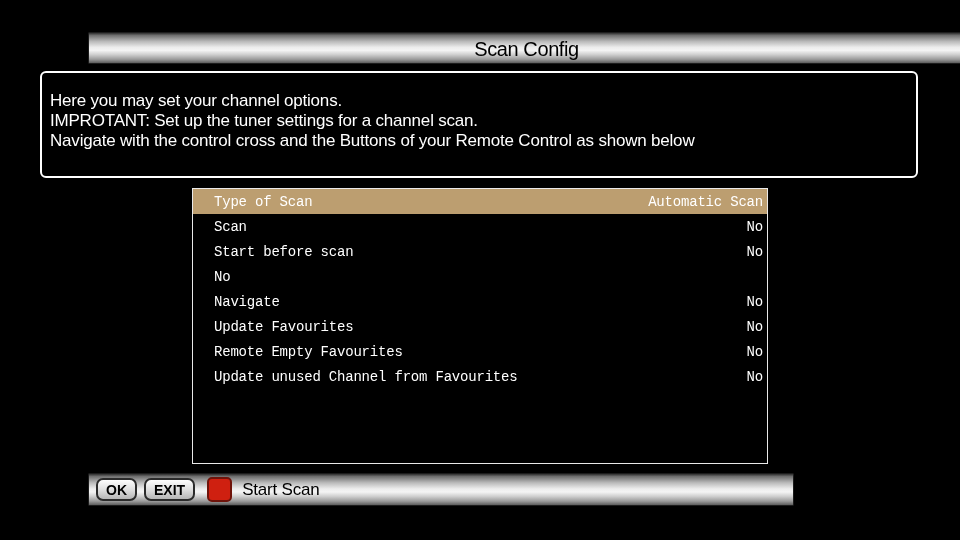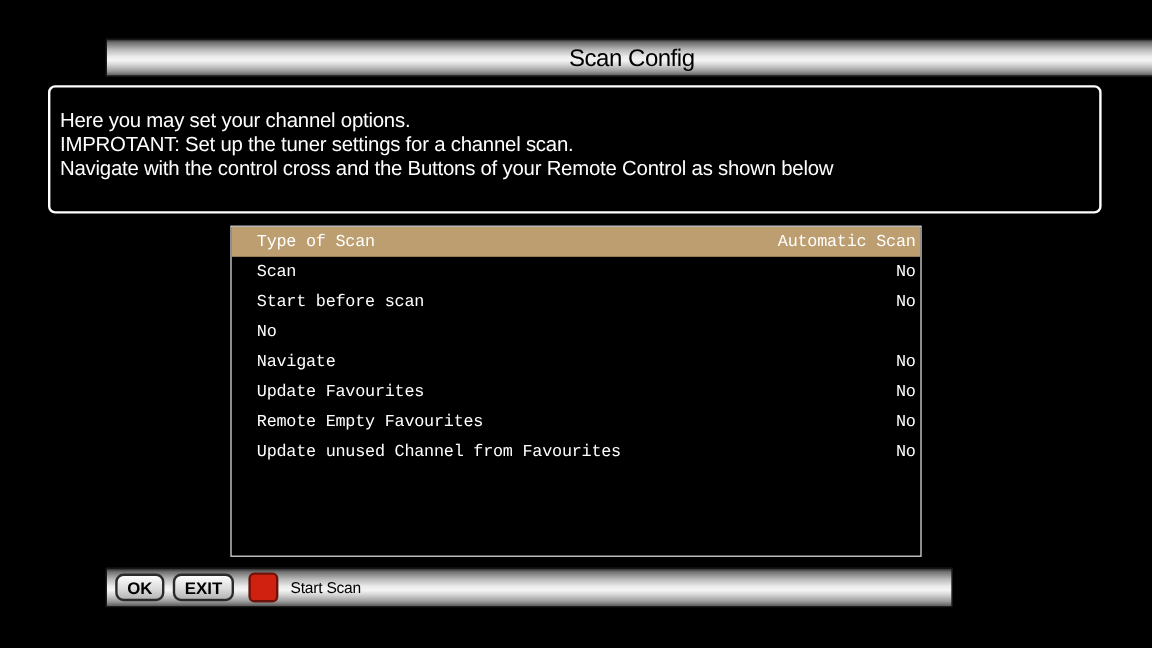--- a/index.html
+++ b/index.html
@@ -111,21 +111,21 @@
   .red-icon {
     width: 21px; height: 21px;
     border-radius: 5px;
     background: var(--red-button, #cf2010);
     border: 2px solid #6e130a;
     box-sizing: content-box;
   }
   .action-label {
     margin-left: 10px;
     color: #000;
-    font-size: 13px;
+    font-size: 17px;
   }
 </style>
 </head>
 <body>
 
 <div class="screen">
 
   <div class="metal-bar title-bar">
     <span class="title-text">Scan Config</span>
   </div>

